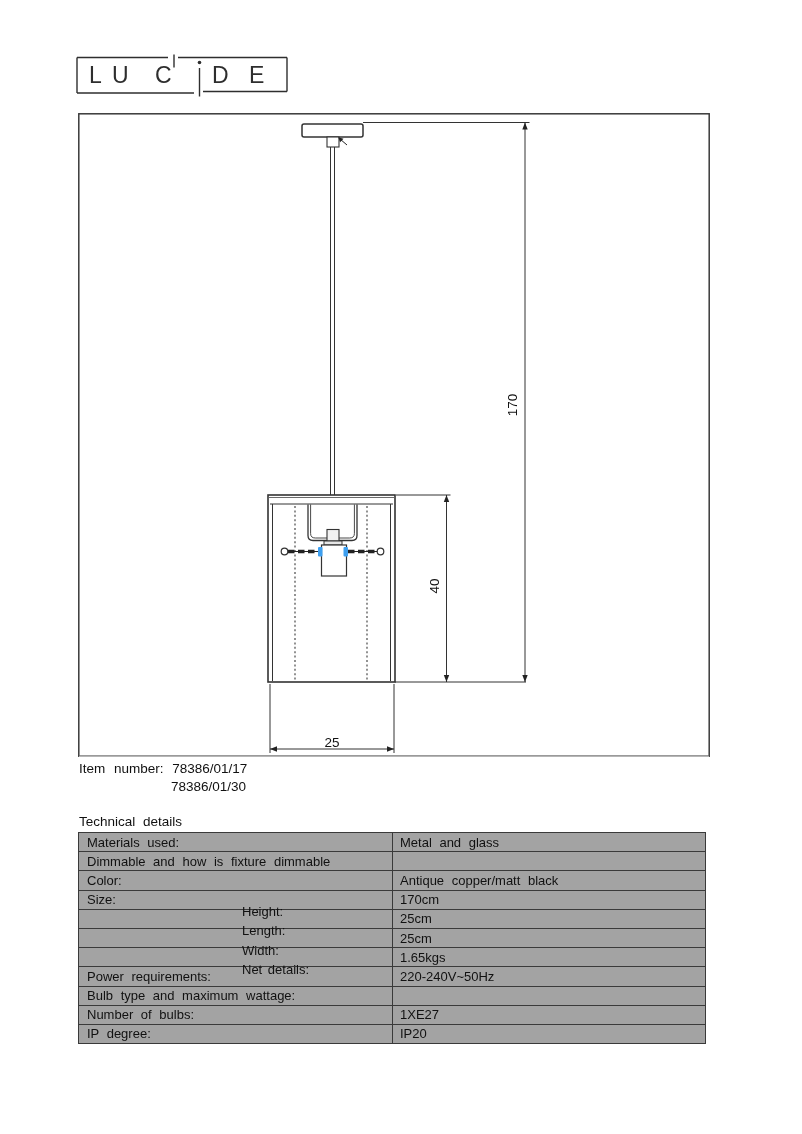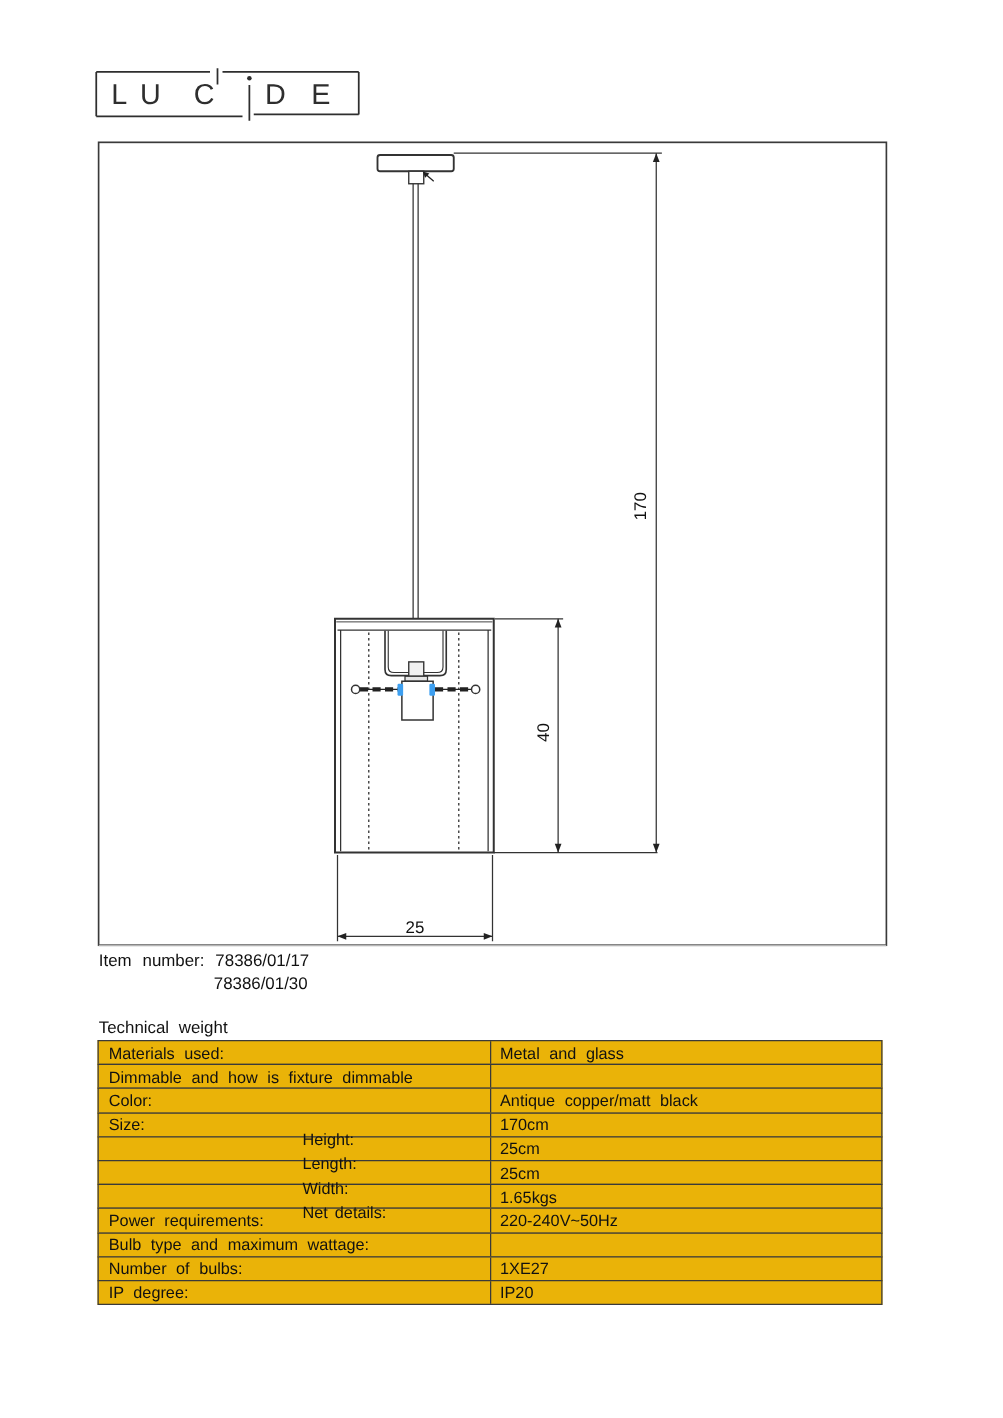--- a/index.html
+++ b/index.html
@@ -11,21 +11,21 @@
   
   .logo-wrap{position:absolute;left:76px;top:54px;width:212px;height:46px;}
   
   .drawing-wrap{position:absolute;left:78px;top:113px;width:660px;height:644px;}
   
   .item-block{position:absolute;left:79px;top:760px;font-size:13.5px;line-height:18px;word-spacing:5px;}
   .item-line2{padding-left:92px;word-spacing:0;}
   
   .tech-heading{position:absolute;left:79px;top:814px;font-size:13.5px;word-spacing:4px;}
   .tech-table{position:absolute;left:78px;top:832px;width:628px;}
-  .t-row{display:flex;height:18.2px;border:1px solid #3a3a3a;margin-top:-1px;background:#eab308;}
+  .t-row{display:flex;height:18.2px;border:1px solid #3a3a3a;margin-top:-1px;background:#a3a3a3;}
   .t-row:first-child{margin-top:0;}
   .t-cell-label{width:314px;border-right:1px solid #3a3a3a;position:relative;
                 display:flex;align-items:center;padding-left:8px;box-sizing:border-box;
                 font-size:13px;word-spacing:4px;white-space:nowrap;}
   .t-sub{position:absolute;left:163px;top:12px;height:100%;display:flex;align-items:center;word-spacing:2px;}
   .t-cell-value{flex:1;display:flex;align-items:center;padding-left:7px;
                 font-size:13px;word-spacing:4px;white-space:nowrap;}
   svg text{font-family:"Liberation Sans",sans-serif;}
 </style>
 </head>
@@ -139,21 +139,21 @@
 <div class="item-block">
   <div>
     <span>Item number:</span>
     <span>78386/01/17</span>
   </div>
   <div class="item-line2">
     <span>78386/01/30</span>
   </div>
 </div>
 
-<div class="tech-heading">Technical weight</div>
+<div class="tech-heading">Technical details</div>
 
 <div class="tech-table">
   <div class="t-row">
     <div class="t-cell-label">
         <span>Materials used:</span>
         <span class="t-sub"></span>
       </div>
     <div class="t-cell-value">Metal and glass</div>
   </div>
   <div class="t-row">

